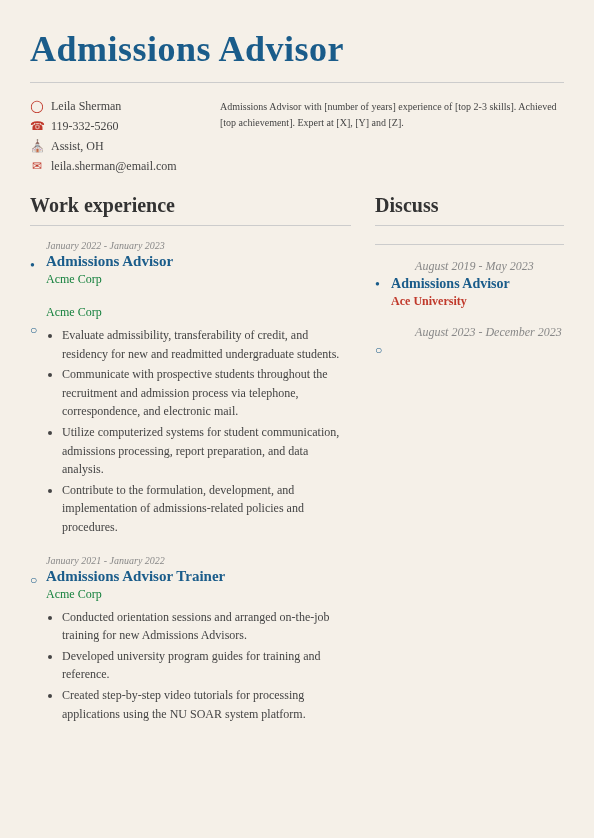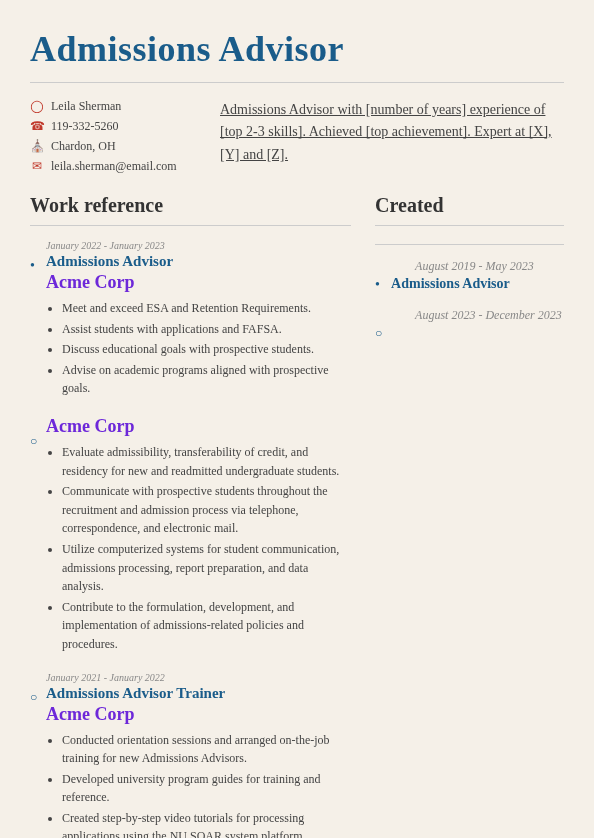--- a/index.html
+++ b/index.html
@@ -42,25 +42,24 @@
       font-size: 12px;
       color: #444;
     }
     .contact-icon {
       color: #c0392b;
       font-size: 12px;
       width: 14px;
       text-align: center;
     }
     .summary-text {
-      font-size: 14px;
+      font-size: 10px;
       color: #444;
       line-height: 1.6;
       flex: 1;
-      text-decoration: underline;
     }
     .main-content {
       display: flex;
       gap: 24px;
     }
     .left-col {
       flex: 1.7;
     }
     .right-col {
       flex: 1;
@@ -101,23 +100,23 @@
       color: #1a5c8a;
       font-size: 12px;
     }
     .job-title {
       font-size: 15px;
       color: #1a5c8a;
       font-weight: bold;
       margin-bottom: 2px;
     }
     .company-name {
-      font-size: 18px;
-      color: #6d28d9;
-      font-weight: bold;
+      font-size: 12px;
+      color: #15803d;
+      font-weight: normal;
       margin-bottom: 6px;
     }
     .job-bullets {
       list-style: disc;
       padding-left: 16px;
       color: #444;
       font-size: 12px;
       line-height: 1.55;
     }
     .job-bullets li {
@@ -161,47 +160,41 @@
     <div class="contact-item">
       <span class="contact-icon">◯</span>
       <span>Leila Sherman</span>
     </div>
     <div class="contact-item">
       <span class="contact-icon">☎</span>
       <span>119-332-5260</span>
     </div>
     <div class="contact-item">
       <span class="contact-icon">⛪</span>
-      <span>Chardon, OH</span>
+      <span>Assist, OH</span>
     </div>
     <div class="contact-item">
       <span class="contact-icon">✉</span>
       <span>leila.sherman@email.com</span>
     </div>
   </div>
   <div class="summary-text">Admissions Advisor with [number of years] experience of [top 2-3 skills]. Achieved [top achievement]. Expert at [X], [Y] and [Z].</div>
 </div>
 
 <div class="main-content">
 
   <div class="left-col">
-    <h2 class="section-title">Work reference</h2>
+    <h2 class="section-title">Work experience</h2>
     <hr class="section-divider">
 
     <div class="work-entry">
       <div class="date-range">January 2022 - January 2023</div>
       <span class="bullet-marker bullet-solid">•</span>
       <div class="job-title">Admissions Advisor</div>
       <div class="company-name">Acme Corp</div>
-      <ul class="job-bullets">
-        <li>Meet and exceed ESA and Retention Requirements.</li>
-        <li>Assist students with applications and FAFSA.</li>
-        <li>Discuss educational goals with prospective students.</li>
-        <li>Advise on academic programs aligned with prospective goals.</li>
-      </ul>
     </div>
 
     <div class="work-entry">
       <span class="bullet-marker bullet-hollow">○</span>
       <div class="company-name">Acme Corp</div>
       <ul class="job-bullets">
         <li>Evaluate admissibility, transferability of credit, and residency for new and readmitted undergraduate students.</li>
         <li>Communicate with prospective students throughout the recruitment and admission process via telephone, correspondence, and electronic mail.</li>
         <li>Utilize computerized systems for student communication, admissions processing, report preparation, and data analysis.</li>
         <li>Contribute to the formulation, development, and implementation of admissions-related policies and procedures.</li>
@@ -218,31 +211,32 @@
         <li>Developed university program guides for training and reference.</li>
         <li>Created step-by-step video tutorials for processing applications using the NU SOAR system platform.</li>
 
       </ul>
     </div>
   </div>
 
   <div class="right-col">
 
     <div class="skills-section">
-      <h2 class="section-title">Created</h2>
+      <h2 class="section-title">Discuss</h2>
       <hr class="section-divider">
     </div>
 
     <div>
       <hr class="section-divider">
 
       <div class="edu-entry">
         <div class="date-range">August 2019 - May 2023</div>
         <span class="bullet-marker bullet-solid">•</span>
         <div class="edu-title">Admissions Advisor</div>
+        <div class="edu-institution">Ace University</div>
       </div>
 
       <div class="edu-entry">
         <div class="date-range">August 2023 - December 2023</div>
         <span class="bullet-marker bullet-hollow">○</span>
       </div>
     </div>
   </div>
 
 </div>

